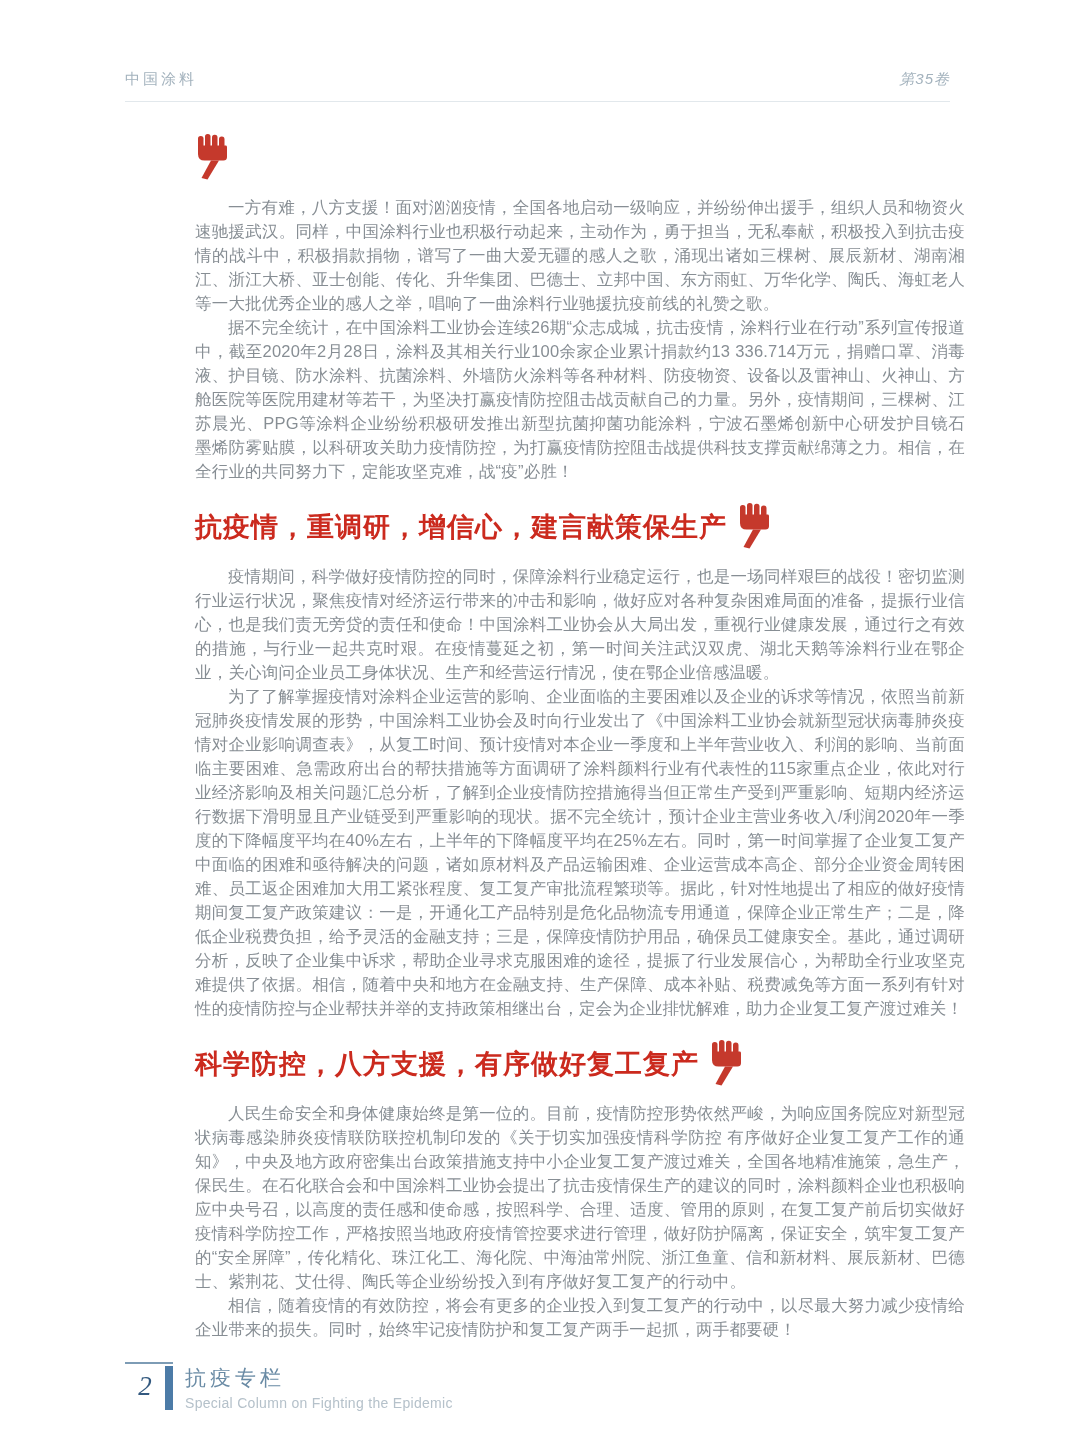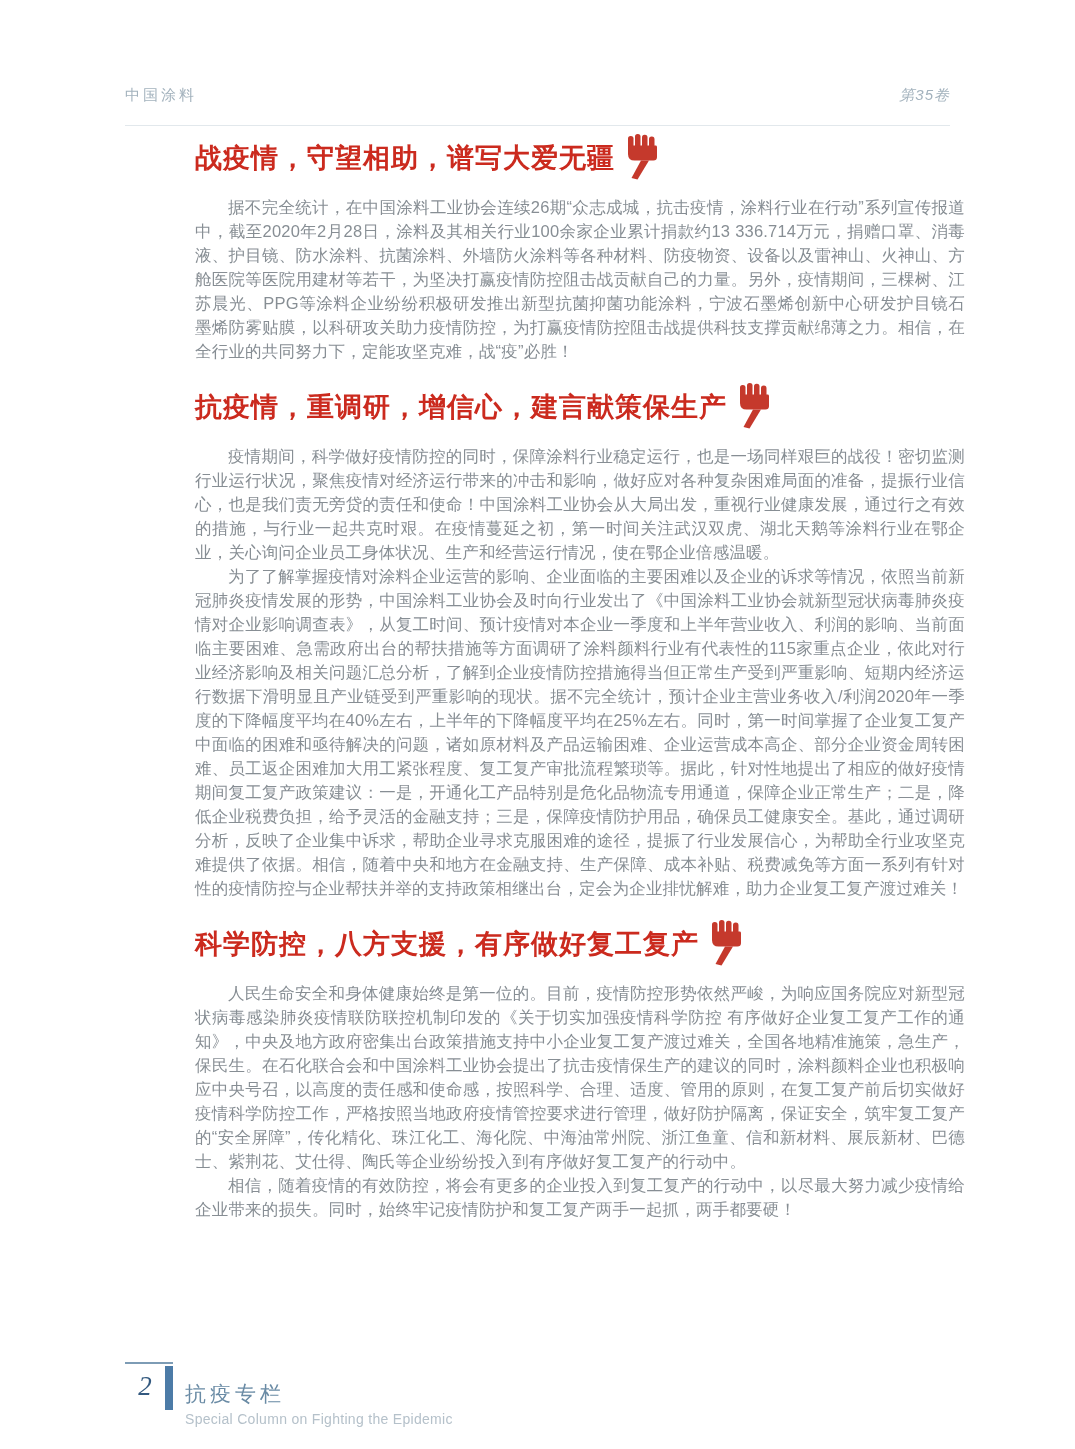--- a/index.html
+++ b/index.html
@@ -9,21 +9,21 @@
     background:#ffffff;
     margin:0 auto;
     overflow:hidden;
     font-family:"Liberation Sans","DejaVu Sans",sans-serif;
   }
   
   .running-head{
     position:absolute;top:70px;left:125px;width:825px;
     display:flex;justify-content:space-between;align-items:flex-end;
     color:#a3b2bd;font-size:15px;letter-spacing:3px;
-    border-bottom:1px solid #e2e8ec;padding-bottom:20px;margin-top:16px;
+    border-bottom:1px solid #e2e8ec;padding-bottom:12px;
   }
   .running-head .vol{letter-spacing:1px;font-style:italic;}
   
   .content{
     position:absolute;top:126px;left:195px;width:770px;
   }
   .section-heading{
     display:flex;align-items:center;gap:10px;
     margin:18px 0 10px 0;
     color:#cb2a1e;
@@ -49,51 +49,51 @@
     border-top:2px solid #7d9cb5;
     padding-top:2px;
   }
   .pagenum{
     display:inline-block;width:40px;
     font-family:"Liberation Serif","DejaVu Serif",serif;
     font-style:italic;font-size:27px;color:#33597f;
     text-align:center;line-height:40px;
   }
   .pagenum-bar{width:8px;height:44px;background:#4c7ba7;}
-  .column-titles{padding-top:2px;margin-top:16px;}
+  .column-titles{padding-top:2px;}
   .column-cn{color:#6a8ba5;font-size:21px;letter-spacing:4px;}
   .column-en{color:#b5c1ca;font-size:14px;margin-top:3px;letter-spacing:0.3px;}
 </style>
 </head>
 <body>
 
 <div class="page">
 
   <div class="running-head">
     <span>中国涂料</span>
     <span class="vol">第35卷</span>
   </div>
 
   <div class="content">
 
     <div class="section-heading">
-      <span>战疫情，守望相助，谱写大爱无疆</span>
       <span class="fist">
         <svg width="36" height="46" viewBox="0 0 36 46" aria-hidden="true">
           <g fill="#c5392c">
             <rect x="3" y="2" width="5.5" height="13" rx="2.6"></rect>
             <rect x="10" y="0" width="5.5" height="14" rx="2.6"></rect>
             <rect x="17" y="0.8" width="5.5" height="13.5" rx="2.6"></rect>
             <rect x="24" y="2.6" width="5.5" height="12.5" rx="2.6"></rect>
             <path d="M3 13 Q3 11.6 4.4 11.6 L30.6 11.6 Q32 11.6 32 13 L32 23 Q32 26.6 28.4 26.6 L9.6 26.6 Q3 26.6 3 20 Z"></path>
             <path d="M16 26.6 L6.5 44 L12.5 45.5 L24 26.6 Z"></path>
           </g>
         </svg>
       </span>
     </div>
+    <p class="body-par">一方有难，八方支援！面对汹汹疫情，全国各地启动一级响应，并纷纷伸出援手，组织人员和物资火速驰援武汉。同样，中国涂料行业也积极行动起来，主动作为，勇于担当，无私奉献，积极投入到抗击疫情的战斗中，积极捐款捐物，谱写了一曲大爱无疆的感人之歌，涌现出诸如三棵树、展辰新材、湖南湘江、浙江大桥、亚士创能、传化、升华集团、巴德士、立邦中国、东方雨虹、万华化学、陶氏、海虹老人等一大批优秀企业的感人之举，唱响了一曲涂料行业驰援抗疫前线的礼赞之歌。</p>
     <p class="body-par">据不完全统计，在中国涂料工业协会连续26期“众志成城，抗击疫情，涂料行业在行动”系列宣传报道中，截至2020年2月28日，涂料及其相关行业100余家企业累计捐款约13 336.714万元，捐赠口罩、消毒液、护目镜、防水涂料、抗菌涂料、外墙防火涂料等各种材料、防疫物资、设备以及雷神山、火神山、方舱医院等医院用建材等若干，为坚决打赢疫情防控阻击战贡献自己的力量。另外，疫情期间，三棵树、江苏晨光、PPG等涂料企业纷纷积极研发推出新型抗菌抑菌功能涂料，宁波石墨烯创新中心研发护目镜石墨烯防雾贴膜，以科研攻关助力疫情防控，为打赢疫情防控阻击战提供科技支撑贡献绵薄之力。相信，在全行业的共同努力下，定能攻坚克难，战“疫”必胜！</p>
 
     <div class="section-heading">
       <span>抗疫情，重调研，增信心，建言献策保生产</span>
       <span class="fist">
         <svg width="36" height="46" viewBox="0 0 36 46" aria-hidden="true">
           <g fill="#c5392c">
             <rect x="3" y="2" width="5.5" height="13" rx="2.6"></rect>
             <rect x="10" y="0" width="5.5" height="14" rx="2.6"></rect>
             <rect x="17" y="0.8" width="5.5" height="13.5" rx="2.6"></rect>

